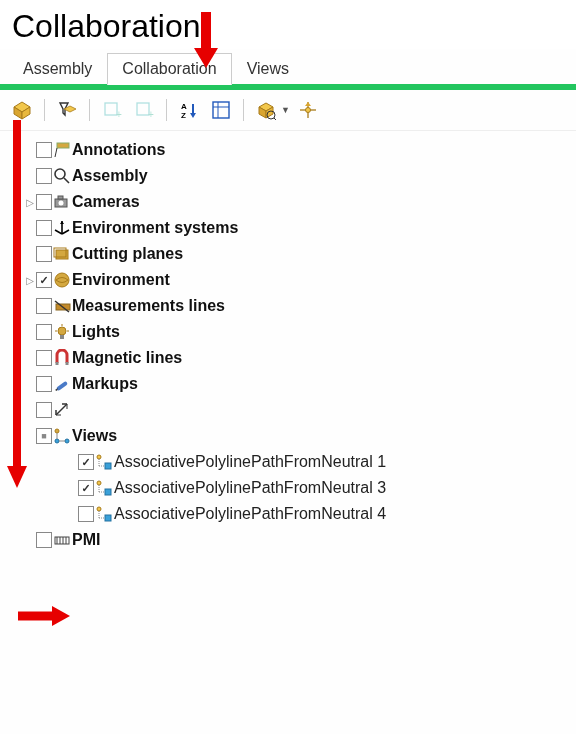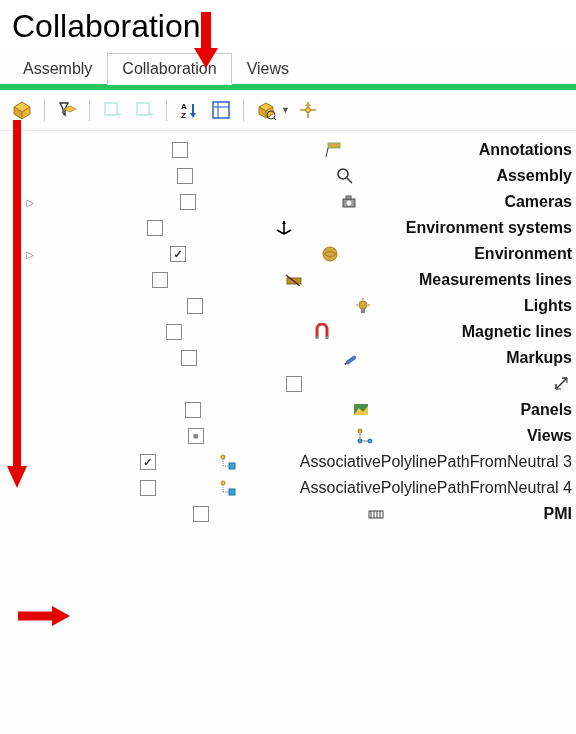--- a/index.html
+++ b/index.html
@@ -70,21 +70,20 @@
     color: #555;
   }
   .tree {
     padding: 6px 4px 6px 24px;
   }
   .node {
     display: flex;
     align-items: center;
     height: 26px;
     position: relative;
-    justify-content: space-between;
   }
   .node .expand {
     width: 12px;
     font-size: 10px;
     color: #888;
     text-align: center;
     cursor: pointer;
   }
   .node .cb {
     width: 16px;
@@ -277,20 +276,31 @@
         <svg width="18" height="18">
           <line x1="9" y1="15" x2="9" y2="2" stroke="#000" stroke-width="1.6"></line>
           <line x1="9" y1="15" x2="2" y2="11" stroke="#000" stroke-width="1.6"></line>
           <line x1="9" y1="15" x2="16" y2="11" stroke="#000" stroke-width="1.6"></line>
           <polygon points="9,2 7,5 11,5" fill="#000"></polygon>
         </svg>
       </span>
       <span class="lbl">Environment systems</span>
     </div>
     <div class="node">
+      <span class="expand"></span>
+      <span class="cb"></span>
+      <span class="icn">
+        <svg width="18" height="18">
+          <rect x="3" y="5" width="12" height="9" fill="#d4a840" stroke="#a87b1a"></rect>
+          <rect x="1" y="3" width="12" height="9" fill="none" stroke="#a87b1a"></rect>
+        </svg>
+      </span>
+      <span class="lbl">Cutting planes</span>
+    </div>
+    <div class="node">
       <span class="expand">▷</span>
       <span class="cb checked"></span>
       <span class="icn">
         <svg width="18" height="18">
           <circle cx="9" cy="9" r="7" fill="#d4a840" stroke="#a87b1a"></circle>
           <path d="M3 9 Q9 4 15 9 Q9 14 3 9" fill="none" stroke="#a87b1a"></path>
         </svg>
       </span>
       <span class="lbl">Environment</span>
     </div>
@@ -349,31 +359,20 @@
       <span class="icn">
         <svg width="18" height="18">
           <line x1="3" y1="14" x2="14" y2="3" stroke="#333" stroke-width="1.5"></line>
           <polyline points="3,14 3,9 3,14 8,14" fill="none" stroke="#333"></polyline>
           <polyline points="14,3 9,3 14,3 14,8" fill="none" stroke="#333"></polyline>
         </svg>
       </span>
     </div>
     <div class="node">
       <span class="expand"></span>
-      <span class="cb"></span>
-      <span class="icn">
-        <svg width="18" height="18">
-          <rect x="2" y="3" width="14" height="11" fill="#4a8f4a"></rect>
-          <polygon points="2,14 7,7 11,11 16,5 16,14" fill="#f2c74c"></polygon>
-        </svg>
-      </span>
-      <span class="lbl">Panels</span>
-    </div>
-    <div class="node">
-      <span class="expand"></span>
       <span class="cb mixed"></span>
       <span class="icn">
         <svg width="18" height="18">
           <circle cx="4" cy="4" r="2" fill="#d4a840" stroke="#a87b1a"></circle>
           <circle cx="4" cy="14" r="2" fill="#3aa0d8" stroke="#2270a0"></circle>
           <circle cx="14" cy="14" r="2" fill="#3aa0d8" stroke="#2270a0"></circle>
           <line x1="4" y1="6" x2="4" y2="12" stroke="#888"></line>
           <line x1="6" y1="14" x2="12" y2="14" stroke="#888"></line>
         </svg>
       </span>
@@ -383,20 +382,33 @@
       <span class="expand"></span>
       <span class="cb checked"></span>
       <span class="icn">
         <svg width="18" height="18">
           <circle cx="4" cy="4" r="2" fill="#f2c74c" stroke="#a87b1a"></circle>
           <rect x="10" y="10" width="6" height="6" fill="#3aa0d8" stroke="#2270a0"></rect>
           <line x1="4" y1="6" x2="4" y2="13" stroke="#888" stroke-dasharray="1 1"></line>
           <line x1="4" y1="13" x2="10" y2="13" stroke="#888" stroke-dasharray="1 1"></line>
         </svg>
       </span>
+      <span class="lbl normal">AssociativePolylinePathFromNeutral 1</span>
+    </div>
+    <div class="node child-indent">
+      <span class="expand"></span>
+      <span class="cb checked"></span>
+      <span class="icn">
+        <svg width="18" height="18">
+          <circle cx="4" cy="4" r="2" fill="#f2c74c" stroke="#a87b1a"></circle>
+          <rect x="10" y="10" width="6" height="6" fill="#3aa0d8" stroke="#2270a0"></rect>
+          <line x1="4" y1="6" x2="4" y2="13" stroke="#888" stroke-dasharray="1 1"></line>
+          <line x1="4" y1="13" x2="10" y2="13" stroke="#888" stroke-dasharray="1 1"></line>
+        </svg>
+      </span>
       <span class="lbl normal">AssociativePolylinePathFromNeutral 3</span>
     </div>
     <div class="node child-indent">
       <span class="expand"></span>
       <span class="cb"></span>
       <span class="icn">
         <svg width="18" height="18">
           <circle cx="4" cy="4" r="2" fill="#f2c74c" stroke="#a87b1a"></circle>
           <rect x="10" y="10" width="6" height="6" fill="#3aa0d8" stroke="#2270a0"></rect>
           <line x1="4" y1="6" x2="4" y2="13" stroke="#888" stroke-dasharray="1 1"></line>

